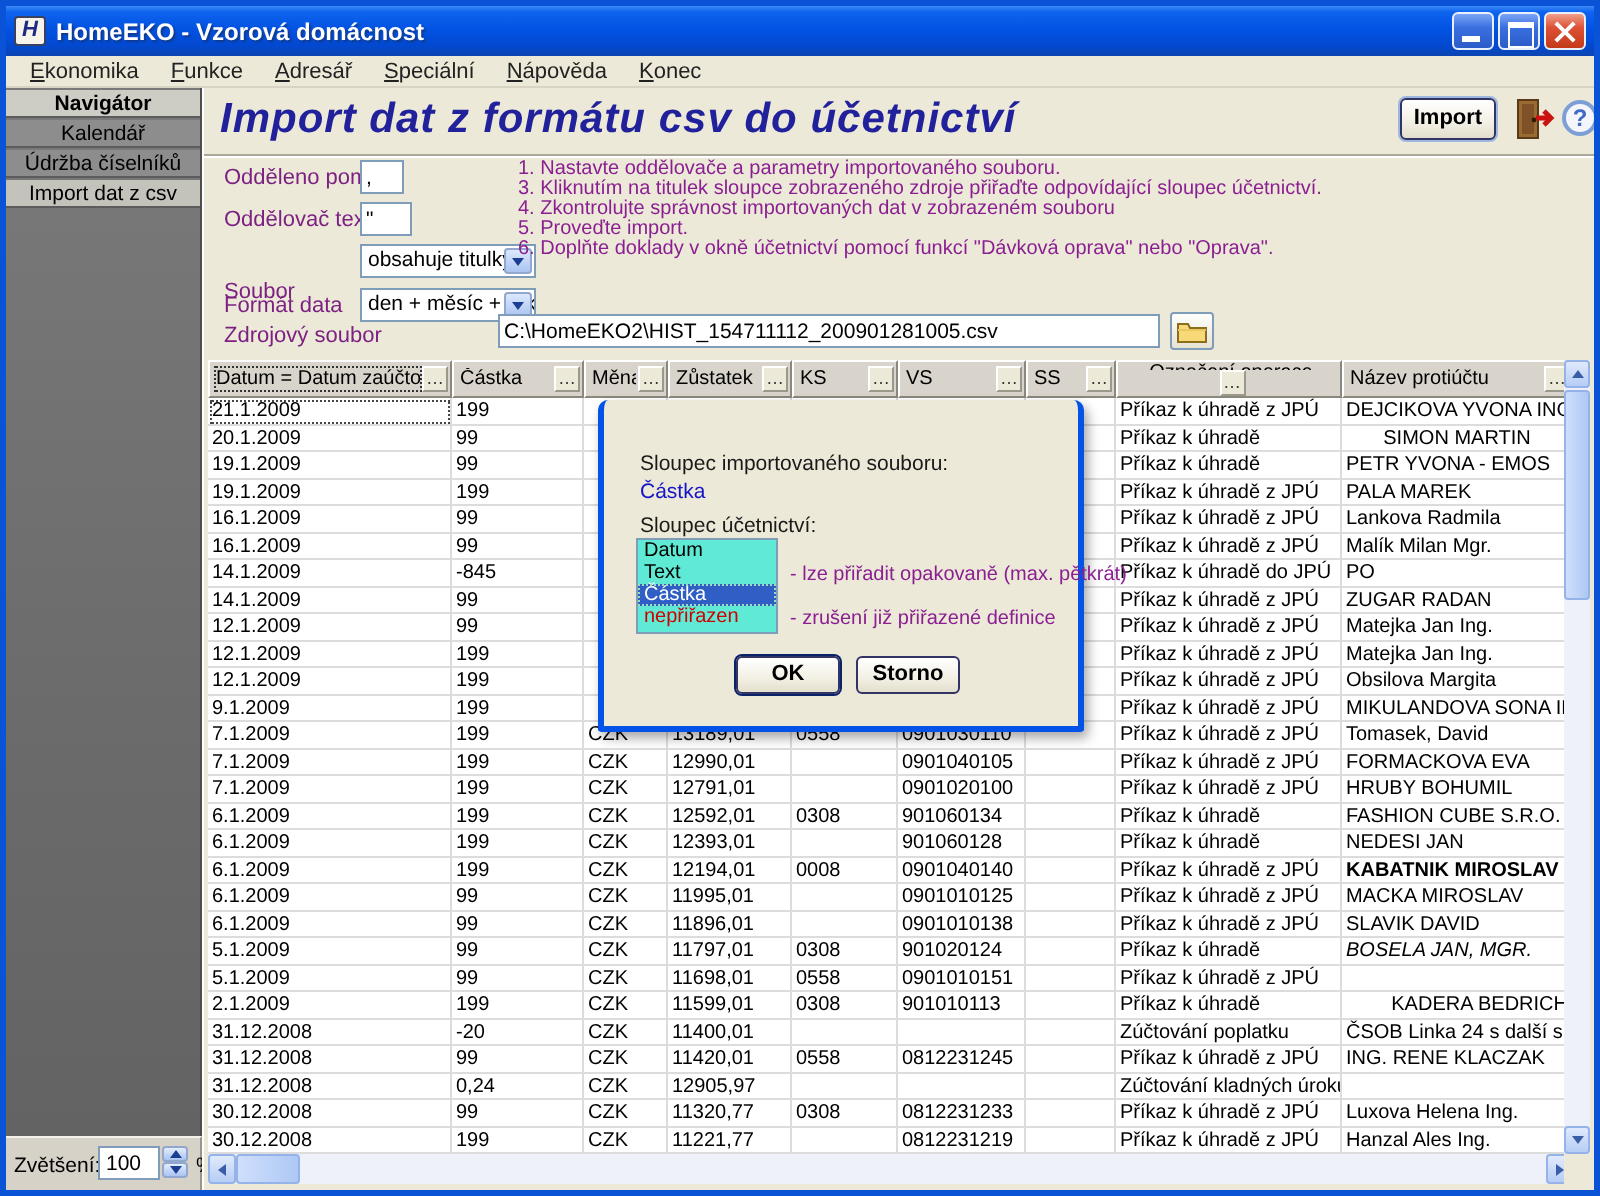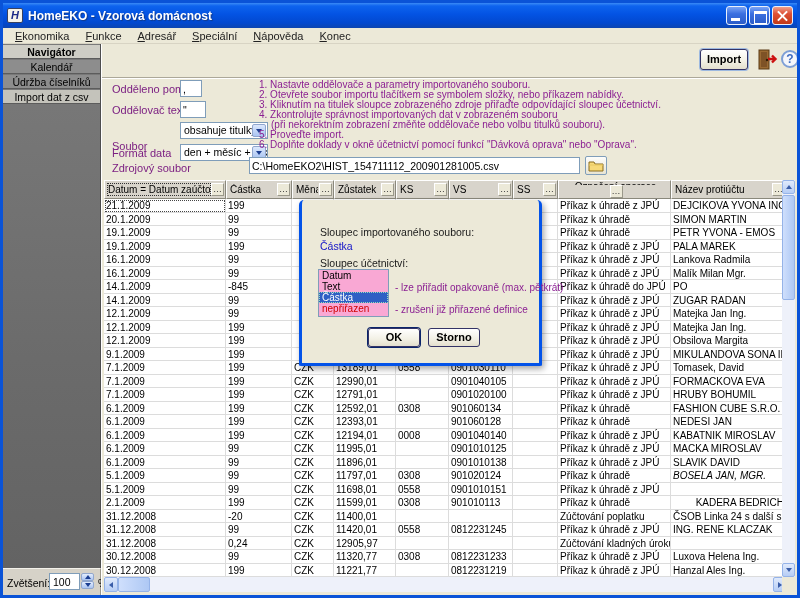--- a/index.html
+++ b/index.html
@@ -171,21 +171,21 @@
     position: absolute; right: 3px; top: 2px; width: 17px; height: 16px; border-radius: 3px;
     border: 1px solid #fff; background: linear-gradient(180deg,#f0a08c 0%,#dd5036 40%,#c33a18 100%);
   }
   .dlg-close::before, .dlg-close::after { content:""; position:absolute; left:3px; top:7px; width:10px; height:2px; background:#fff; }
   .dlg-close::before { transform: rotate(45deg); }
   .dlg-close::after { transform: rotate(-45deg); }
   .dlg-label { position: absolute; left: 18px; font-size: 10.5px; color: #1a1a1a; }
   .dlg-value { position: absolute; left: 18px; font-size: 10.5px; color: #1414c8; }
   .listbox {
     position: absolute; left: 16px; top: 69px; width: 71px; height: 48px;
-    background: #f9a8d4; border: 1px solid #7f9db9; overflow: hidden;
+    background: #5eead4; border: 1px solid #7f9db9; overflow: hidden;
   }
   .lb-item { height: 11px; line-height: 11px; font-size: 10px; padding-left: 3px; white-space: nowrap; }
   .lb-item.selected { background: #2f5fc4; color: #fff; outline: 1px dotted #9db; outline-offset: -1px; }
   .lb-item.red { color: #d00000; }
   .dlg-note { position: absolute; left: 93px; color: #8b1f92; font-size: 10px; white-space: nowrap; }
   .dlg-btn { position: absolute; top: 128px; width: 52px; height: 19px; line-height: 17px; }
   .dlg-btn.default { box-shadow: 0 0 0 1px #0a246a; }
 </style>
 </head>
 <body>
@@ -222,20 +222,21 @@
         <div class="tri-up2"></div>
       </div>
     <div class="spin-btn">
         <div class="tri-down"></div>
       </div>
   </div>
   <span class="pct">%</span>
 </div>
 
 <div class="main">
+  <div class="page-title">Import dat z formátu csv do účetnictví</div>
   <button class="xp-button import-btn">Import</button>
   <div class="door-btn">
     <svg width="24" height="23" viewBox="0 0 24 23">
       <rect x="4" y="2" width="10" height="19" fill="#9a6a33" stroke="#5a3a14"></rect>
       <rect x="6" y="4" width="6" height="15" fill="#7e5226"></rect>
       <circle cx="12" cy="12" r="1.2" fill="#2e1d06"></circle>
       <path d="M13 11 h7 M17 7.5 l3.5 3.5 -3.5 3.5" stroke="#cc1111" stroke-width="2.4" fill="none"></path>
     </svg>
   </div>
   <div class="help-btn">?</div>
@@ -265,24 +266,22 @@
   <input class="xp-input" style="left: 147px; top: 113px; width: 331px; height: 17px;" value="C:\HomeEKO2\HIST_154711112_200901281005.csv">
   <div class="folder-btn">
     <svg width="16" height="12" viewBox="0 0 16 12">
       <path d="M1 3 L1 11 L15 11 L15 4 L7 4 L6 2 L1 2 Z" fill="#f7d978" stroke="#8a6d1f"></path>
       <path d="M1 5 L15 5" stroke="#e8c860"></path>
     </svg>
   </div>
 
   <div class="instructions" id="instructions">
       <div class="line">1. Nastavte oddělovače a parametry importovaného souboru.</div>
-      <div class="line">2. Otevřete soubor importu tlačítkem se symbolem složky, nebo příkazem nabídky.</div>
       <div class="line">3. Kliknutím na titulek sloupce zobrazeného zdroje přiřaďte odpovídající sloupec účetnictví.</div>
       <div class="line">4. Zkontrolujte správnost importovaných dat v zobrazeném souboru</div>
-      <div class="line indent">(při nekorektním zobrazení změňte oddělovače nebo volbu titulků souboru).</div>
       <div class="line">5. Proveďte import.</div>
       <div class="line">6. Doplňte doklady v okně účetnictví pomocí funkcí "Dávková oprava" nebo "Oprava".</div>
     </div>
 
   <div class="tbl-header" id="tbl-header">
       <div class="th focused" style="width: 122px;">
         <span class="lbl">Datum = Datum zaúčtování</span>
         <div class="more">…</div>
       </div>
       <div class="th" style="width: 66px;">
@@ -332,21 +331,21 @@
       </div>
       <div class="tr">
         <div class="td" style="width: 122px;">20.1.2009</div>
         <div class="td" style="width: 66px;">99</div>
         <div class="td" style="width: 42px;"></div>
         <div class="td" style="width: 62px;"></div>
         <div class="td" style="width: 53px;"></div>
         <div class="td" style="width: 64px;"></div>
         <div class="td" style="width: 45px;"></div>
         <div class="td" style="width: 113px;">Příkaz k úhradě</div>
-        <div class="td" style="width: 116px;">SIMON MARTIN</div>
+        <div class="td" style="width: 116px; text-align: center;">SIMON MARTIN</div>
       </div>
       <div class="tr">
         <div class="td" style="width: 122px;">19.1.2009</div>
         <div class="td" style="width: 66px;">99</div>
         <div class="td" style="width: 42px;"></div>
         <div class="td" style="width: 62px;"></div>
         <div class="td" style="width: 53px;"></div>
         <div class="td" style="width: 64px;"></div>
         <div class="td" style="width: 45px;"></div>
         <div class="td" style="width: 113px;">Příkaz k úhradě</div>
@@ -508,21 +507,21 @@
       </div>
       <div class="tr">
         <div class="td" style="width: 122px;">6.1.2009</div>
         <div class="td" style="width: 66px;">199</div>
         <div class="td" style="width: 42px;">CZK</div>
         <div class="td" style="width: 62px;">12194,01</div>
         <div class="td" style="width: 53px;">0008</div>
         <div class="td" style="width: 64px;">0901040140</div>
         <div class="td" style="width: 45px;"></div>
         <div class="td" style="width: 113px;">Příkaz k úhradě z JPÚ</div>
-        <div class="td" style="width: 116px;">KABATNIK MIROSLAV</div>
+        <div class="td" style="width: 116px; font-weight: bold;">KABATNIK MIROSLAV</div>
       </div>
       <div class="tr">
         <div class="td" style="width: 122px;">6.1.2009</div>
         <div class="td" style="width: 66px;">99</div>
         <div class="td" style="width: 42px;">CZK</div>
         <div class="td" style="width: 62px;">11995,01</div>
         <div class="td" style="width: 53px;"></div>
         <div class="td" style="width: 64px;">0901010125</div>
         <div class="td" style="width: 45px;"></div>
         <div class="td" style="width: 113px;">Příkaz k úhradě z JPÚ</div>

